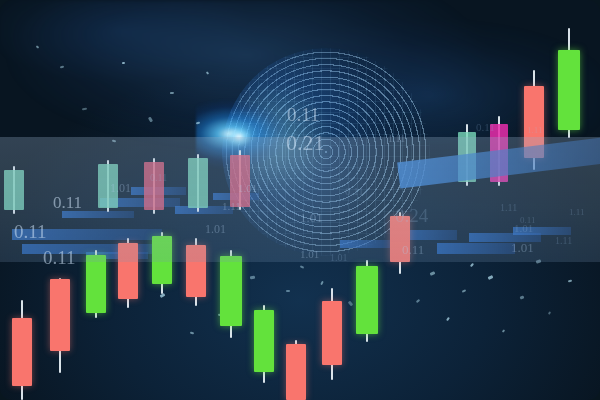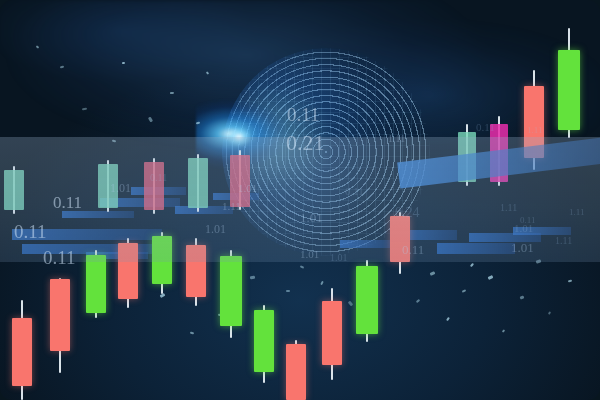--- a/index.html
+++ b/index.html
@@ -275,21 +275,21 @@
       <div class="ghostnum faint" style="left: 476px; top: 121px; font-size: 11px;">0.11</div>
       <div class="ghostnum faint" style="left: 527px; top: 125px; font-size: 9px;">1.11</div>
       <div class="ghostnum " style="left: 53px; top: 193px; font-size: 17px;">0.11</div>
       <div class="ghostnum dim" style="left: 110px; top: 181px; font-size: 12px;">1.01</div>
       <div class="ghostnum dim" style="left: 222px; top: 200px; font-size: 11px;">1.11</div>
       <div class="ghostnum dim" style="left: 238px; top: 182px; font-size: 11px;">1.01</div>
       <div class="ghostnum faint" style="left: 345px; top: 185px; font-size: 11px;">0.11</div>
       <div class="ghostnum " style="left: 14px; top: 221px; font-size: 19px;">0.11</div>
       <div class="ghostnum dim" style="left: 205px; top: 222px; font-size: 12px;">1.01</div>
       <div class="ghostnum dim" style="left: 300px; top: 210px; font-size: 13px;">1.01</div>
-      <div class="ghostnum faint" style="left: 395px; top: 205px; font-size: 14px;">0.24</div>
+      <div class="ghostnum faint" style="left: 395px; top: 205px; font-size: 19px;">0.24</div>
       <div class="ghostnum faint" style="left: 500px; top: 202px; font-size: 10px;">1.11</div>
       <div class="ghostnum " style="left: 43px; top: 247px; font-size: 19px;">0.11</div>
       <div class="ghostnum dim" style="left: 300px; top: 248px; font-size: 11px;">1.01</div>
       <div class="ghostnum dim" style="left: 402px; top: 242px; font-size: 13px;">0.11</div>
       <div class="ghostnum dim" style="left: 511px; top: 240px; font-size: 13px;">1.01</div>
       <div class="ghostnum faint" style="left: 514px; top: 222px; font-size: 11px;">1.01</div>
       <div class="ghostnum faint" style="left: 555px; top: 235px; font-size: 10px;">1.11</div>
       <div class="ghostnum faint" style="left: 520px; top: 215px; font-size: 9px;">0.11</div>
       <div class="ghostnum faint" style="left: 569px; top: 207px; font-size: 9px;">1.11</div>
       <div class="ghostnum faint" style="left: 150px; top: 172px; font-size: 10px;">0.11</div>

